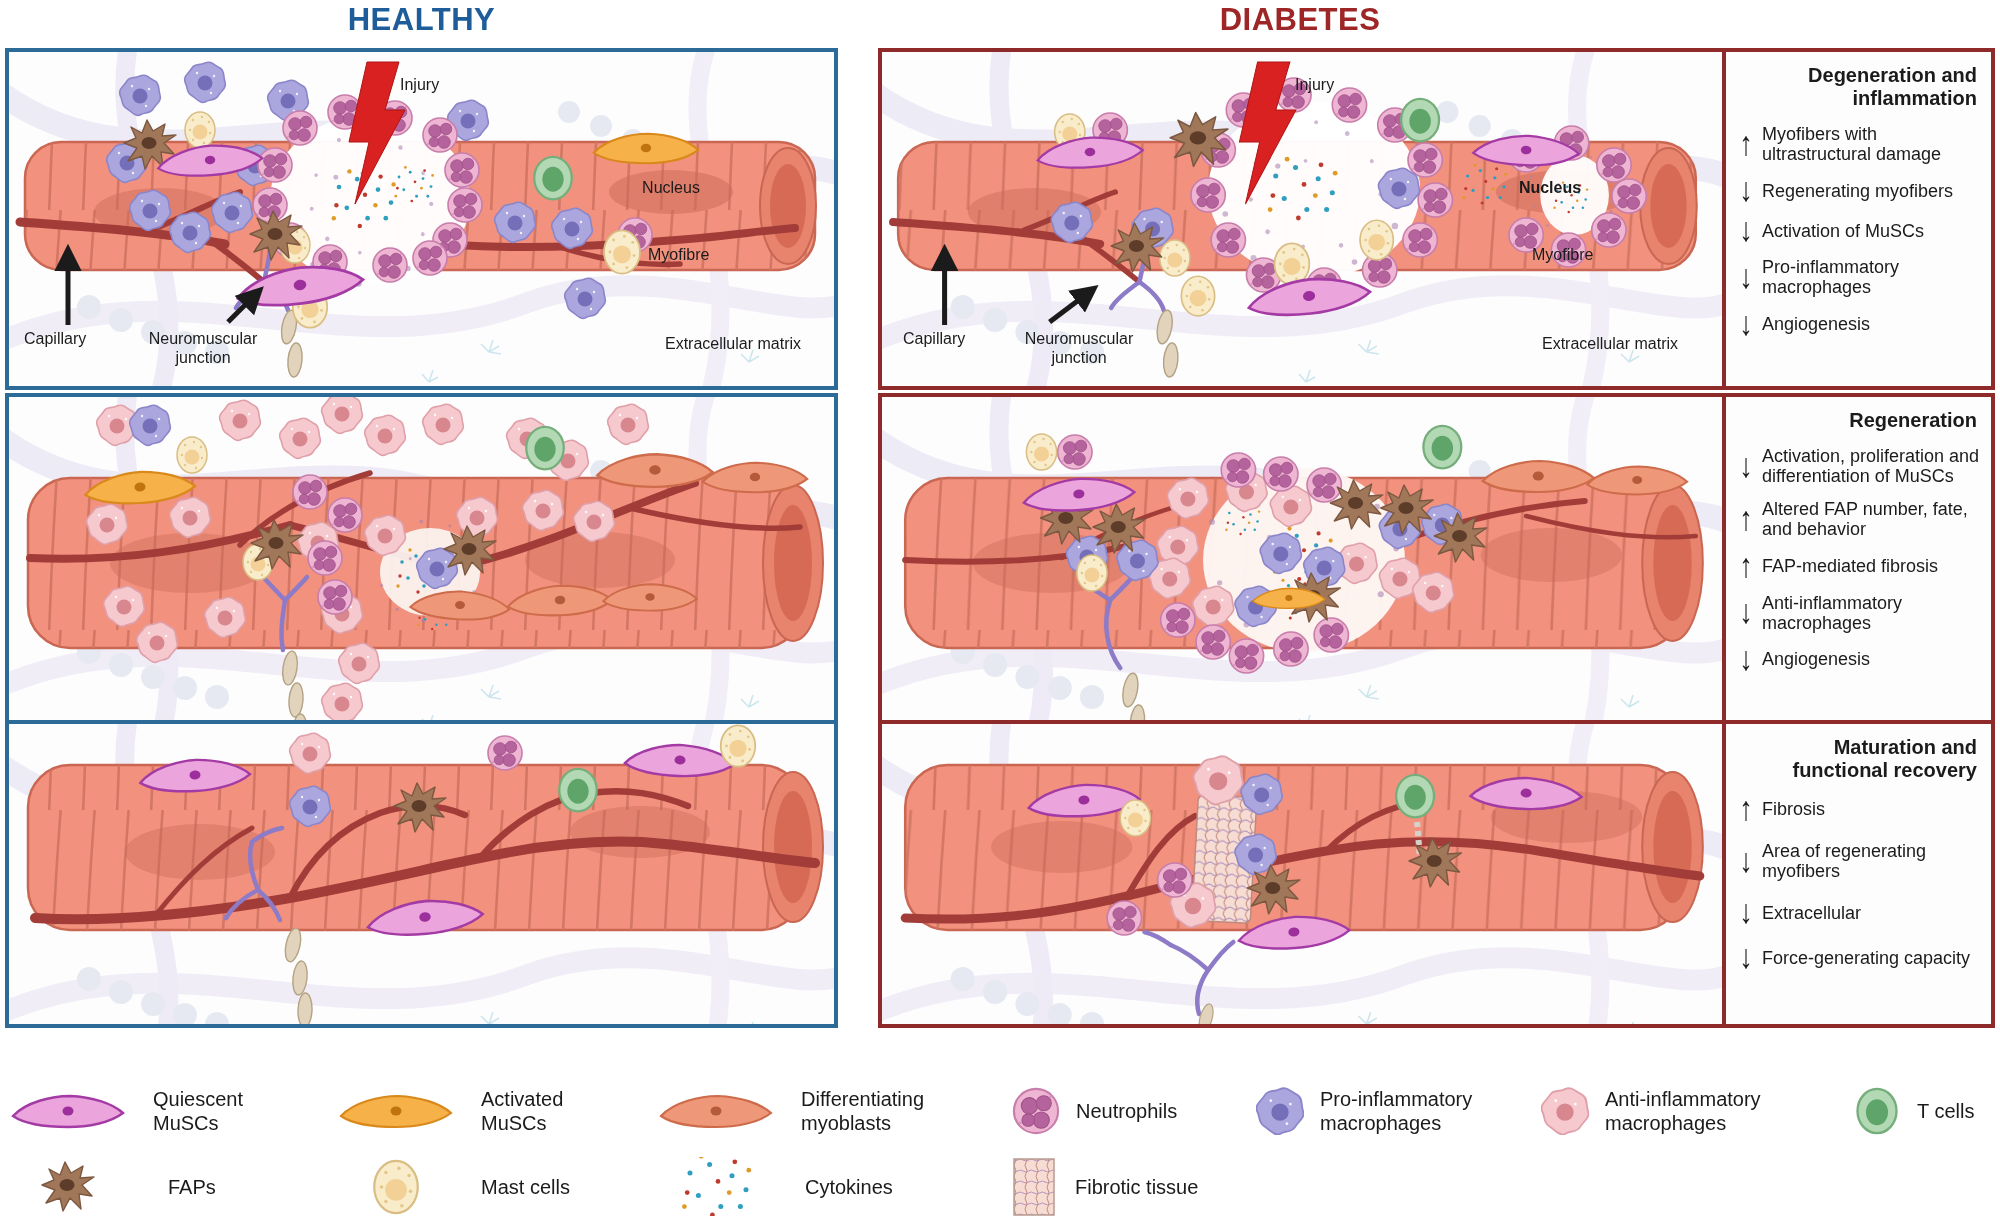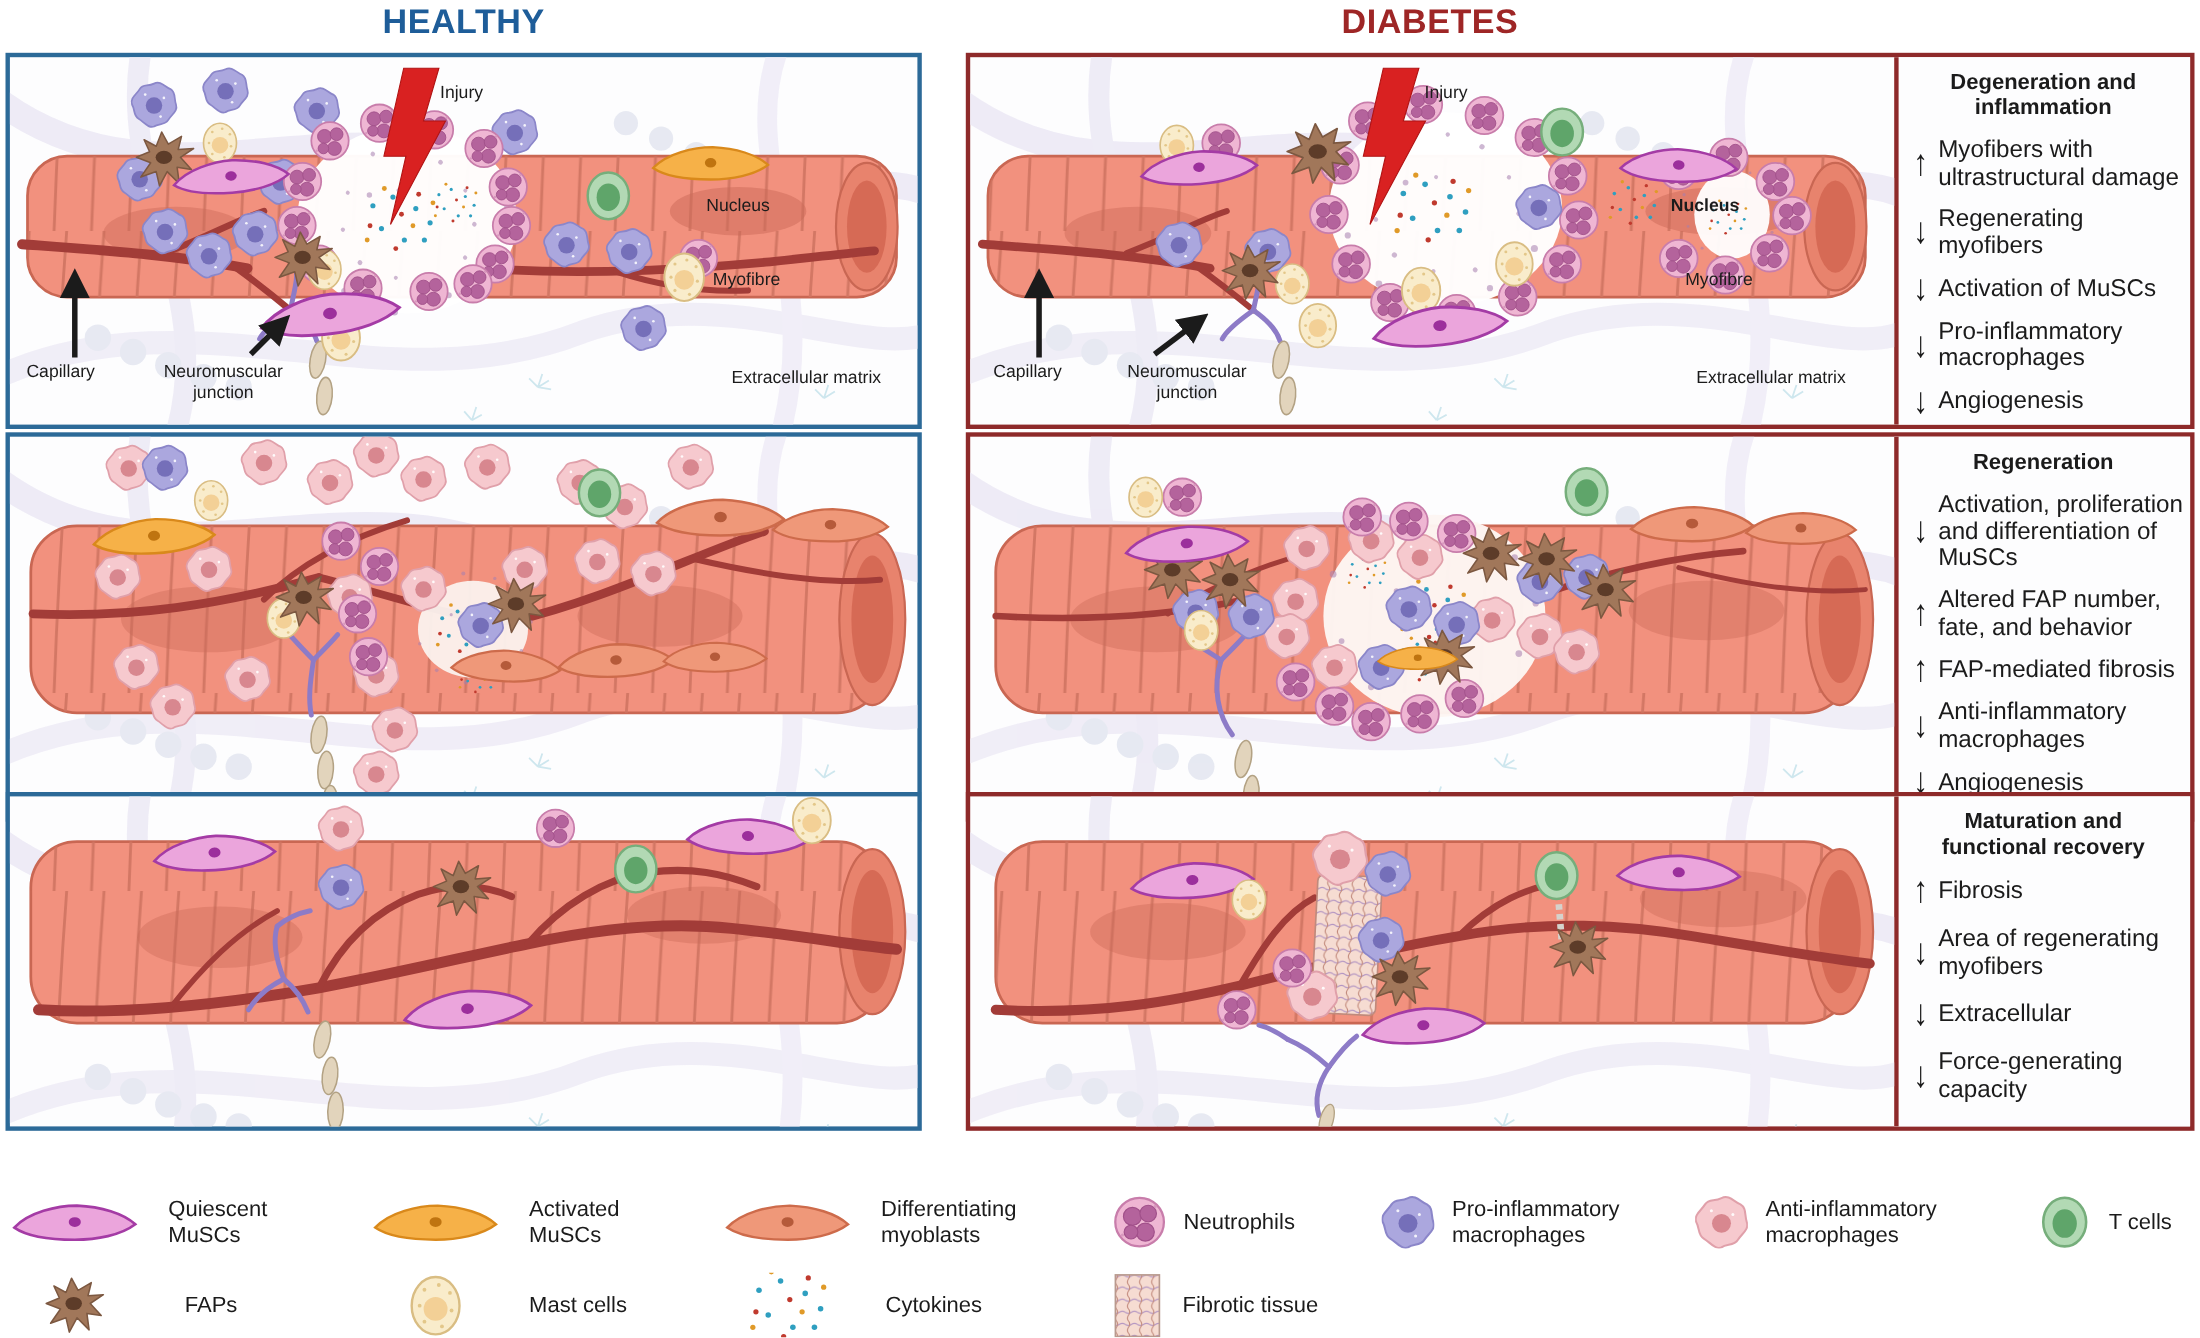--- a/index.html
+++ b/index.html
@@ -11,26 +11,26 @@
   #title-diabetes{left:878px;width:844px;color:#9e2626;}
   .hbox{position:absolute;left:5px;width:825px;border:4px solid #2c6a98;background:#fdfdfe;}
   .dbox{position:absolute;left:878px;width:1109px;border:4px solid #8e2a2a;background:#fdfdfe;display:flex;}
   .r1{top:48px;height:334px;}
   .r2{top:393px;height:346px;}
   .r3{top:720px;height:300px;}
   .illu{position:relative;flex:0 0 840px;height:100%;}
   .illu svg,.hbox svg{position:absolute;left:0;top:0;width:100%;height:100%;}
   .sidepanel{flex:1;border-left:4px solid #8e2a2a;background:#fdfdfe;
              display:flex;flex-direction:column;padding:10px 6px 4px 4px;box-sizing:border-box;}
-  .sp-title{font-weight:bold;font-size:20px;text-align:center;line-height:1.15;margin:2px 8px 6px 8px;}
+  .sp-title{font-weight:bold;font-size:20px;text-align:right;line-height:1.15;margin:2px 8px 6px 8px;}
   .sp-items{display:flex;flex-direction:column;gap:13px;margin-top:8px;}
   .sp-item{display:flex;align-items:center;}
   .arr{flex:0 0 32px;text-align:center;font-size:27px;font-weight:900;line-height:1;
        transform:scaleY(1.25);}
-  .sp-text{font-size:22px;line-height:1.12;}
+  .sp-text{font-size:18px;line-height:1.12;}
   .plabel{position:absolute;font-size:16px;line-height:1.18;white-space:nowrap;}
   .plabel.c{text-align:center;white-space:normal;}
   .plabel.b{font-weight:bold;}
   .lg{position:absolute;display:flex;align-items:center;height:70px;}
   .lgw{display:flex;align-items:center;justify-content:flex-start;flex:none;}
   .lgl{font-size:20px;line-height:1.22;margin-left:16px;}
   .lg svg{display:block;}
 </style>
 </head>
 <body>

